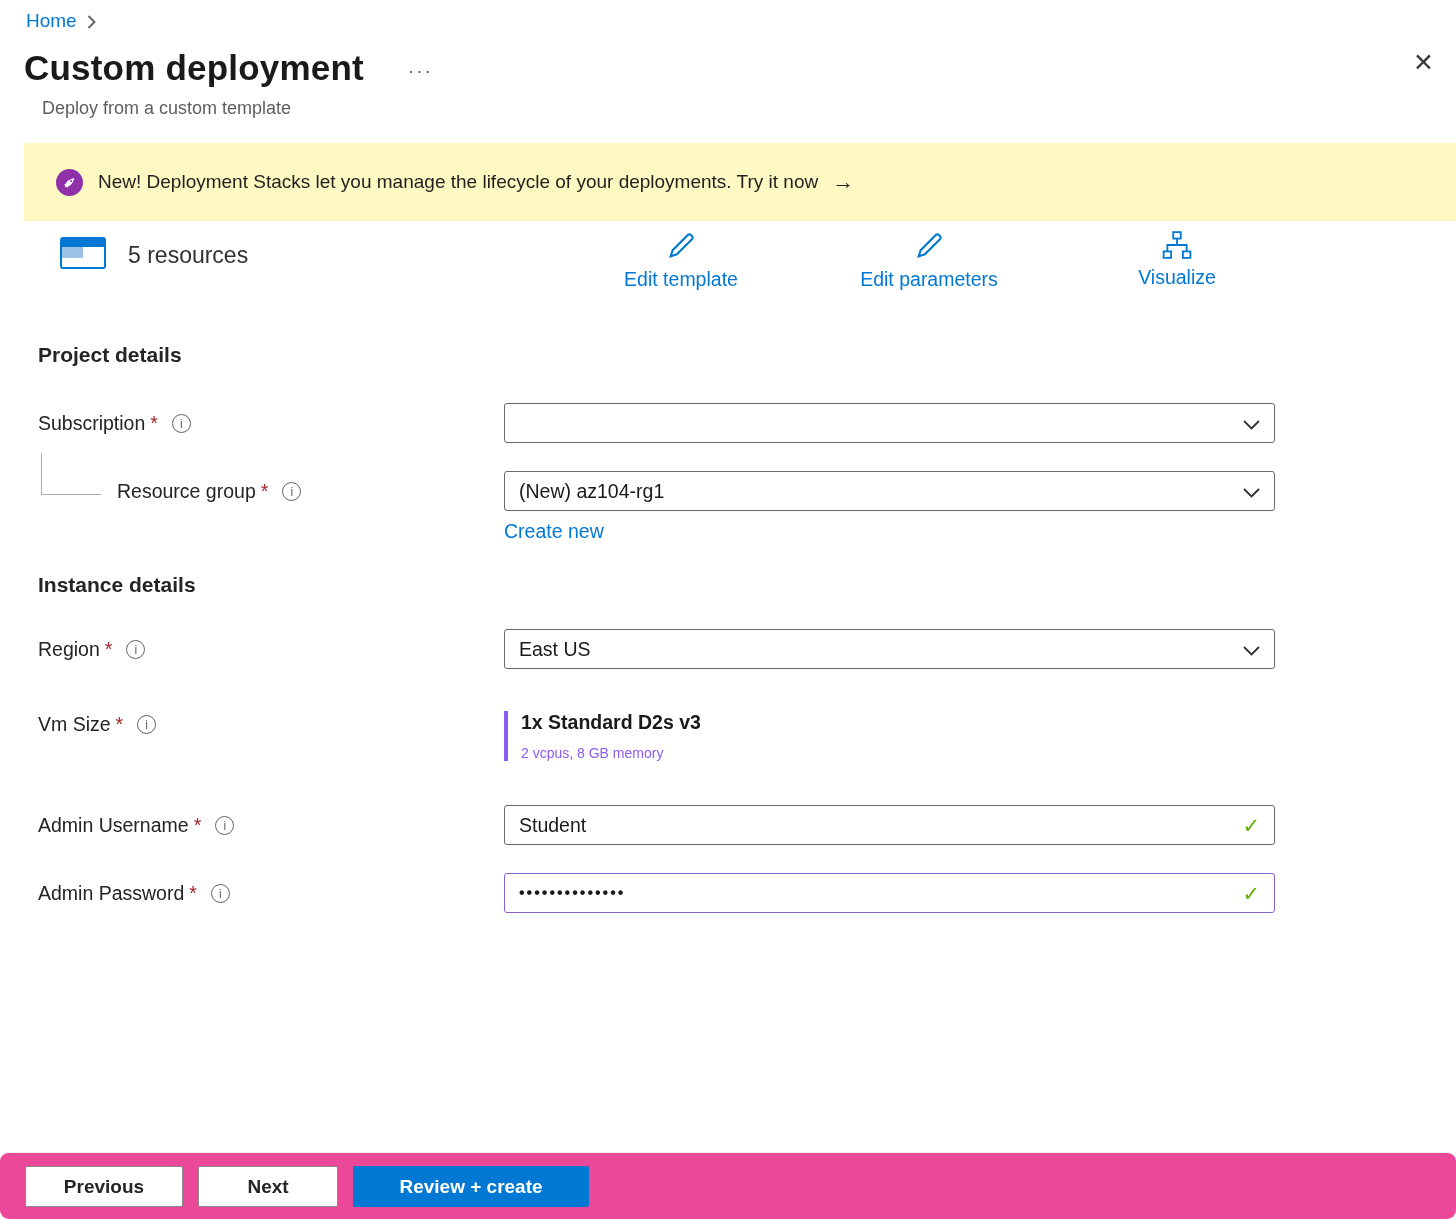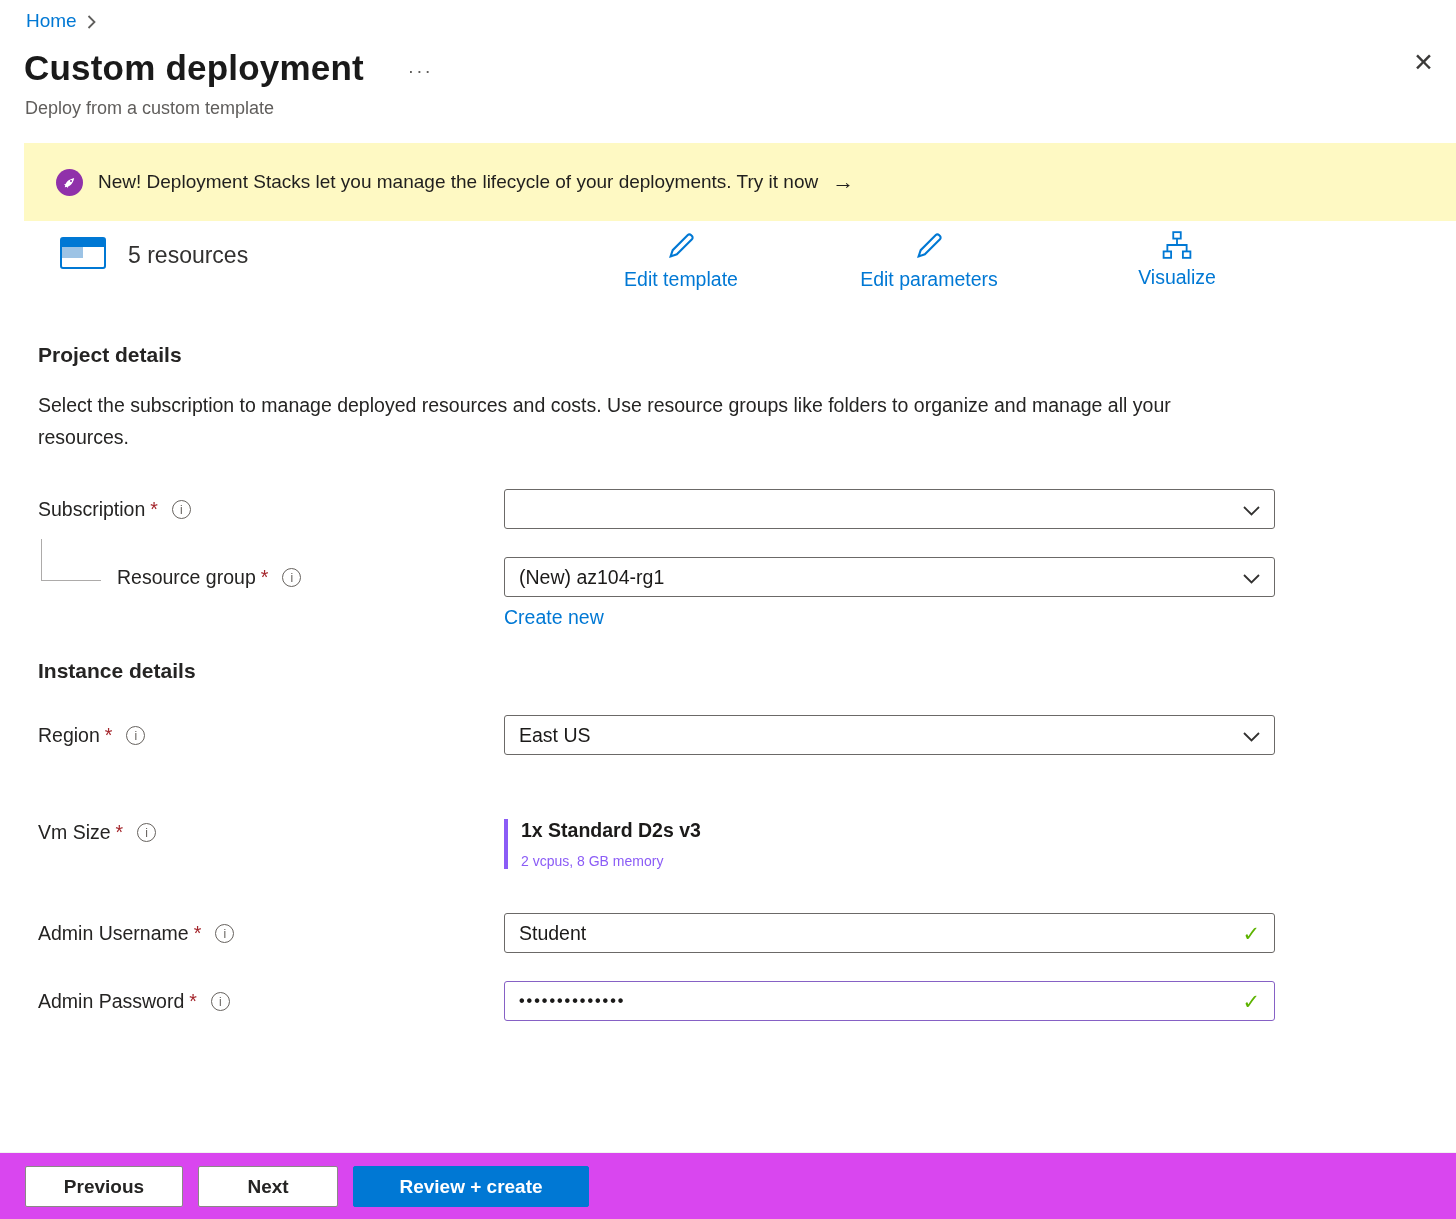--- a/index.html
+++ b/index.html
@@ -52,21 +52,21 @@
   .close-btn {
     position: absolute;
     right: 22px;
     top: 2px;
     font-size: 25px;
     color: #3b3a39;
     cursor: pointer;
     line-height: 1;
   }
   .subtitle {
-    padding-left: 25px;
+    padding-left: 42px;
     margin-top: 10px;
     font-size: 18px;
     color: #605e5c;
   }
 
   
   .banner {
     margin: 24px 0 0 24px;
     height: 78px;
     background: #fef9c3;
@@ -205,24 +205,25 @@
   .vm-title { font-size: 19.5px; font-weight: 700; color: #1b1a19; }
   .vm-desc { margin-top: 11px; font-size: 14px; color: #8b5cf6; }
   .vm-change { margin-top: 11px; }
 
   
   .footer {
     position: absolute;
     left: 0; bottom: 0;
     width: 100%;
     padding: 13px 0 12px 25px;
-    background: #d946ef;
+    background: #ec4899;
     border-top: 1px solid #f3f2f1;
     display: flex;
     gap: 15px;
+    border-radius: 9px;
   }
   .btn {
     height: 41px;
     border: 1px solid #8a8886;
     border-radius: 2px;
     background: #fff;
     color: #252423;
     font-family: inherit;
     font-size: 19px;
     font-weight: 700;
@@ -307,21 +308,20 @@
             <rect x="19.5" y="19" width="7" height="6" fill="none" stroke="#0078d4" stroke-width="1.7"></rect>
             <path d="M14 7v6M5 19v-6h18v6" fill="none" stroke="#0078d4" stroke-width="1.7"></path>
           </svg>
         </span>
         <span class="action-label">Visualize</span>
       </div>
     </div>
   </div>
 
   <h2 class="section-heading">Project details</h2>
-  <p class="section-desc">Select the subscription to manage deployed resources and costs. Use resource groups like folders to organize and manage all your resources.</p>
 
   <div class="fields">
     <div class="connector"></div>
 
     <div class="form-row">
       <div class="row-label">
         <span>Subscription</span>
         <span class="req">*</span>
         <span class="info">i</span>
       </div>
@@ -372,21 +372,21 @@
           <span>East US</span>
           <span>
             <svg width="17" height="10" viewBox="0 0 17 10">
                 <path d="M1 1l7.5 7.5L16 1" fill="none" stroke="#323130" stroke-width="1.8"></path>
               </svg>
           </span>
         </div>
       </div>
     </div>
 
-    <div class="form-row" style="margin-top:64px; margin-bottom:44px;">
+    <div class="form-row" style="margin-top:42px; margin-bottom:44px;">
       <div class="row-label top">
         <span>Vm Size</span>
         <span class="req">*</span>
         <span class="info">i</span>
       </div>
       <div class="row-control">
         <div class="vm-block">
           <div class="vm-title">1x Standard D2s v3</div>
           <div class="vm-desc">2 vcpus, 8 GB memory</div>
         </div>

